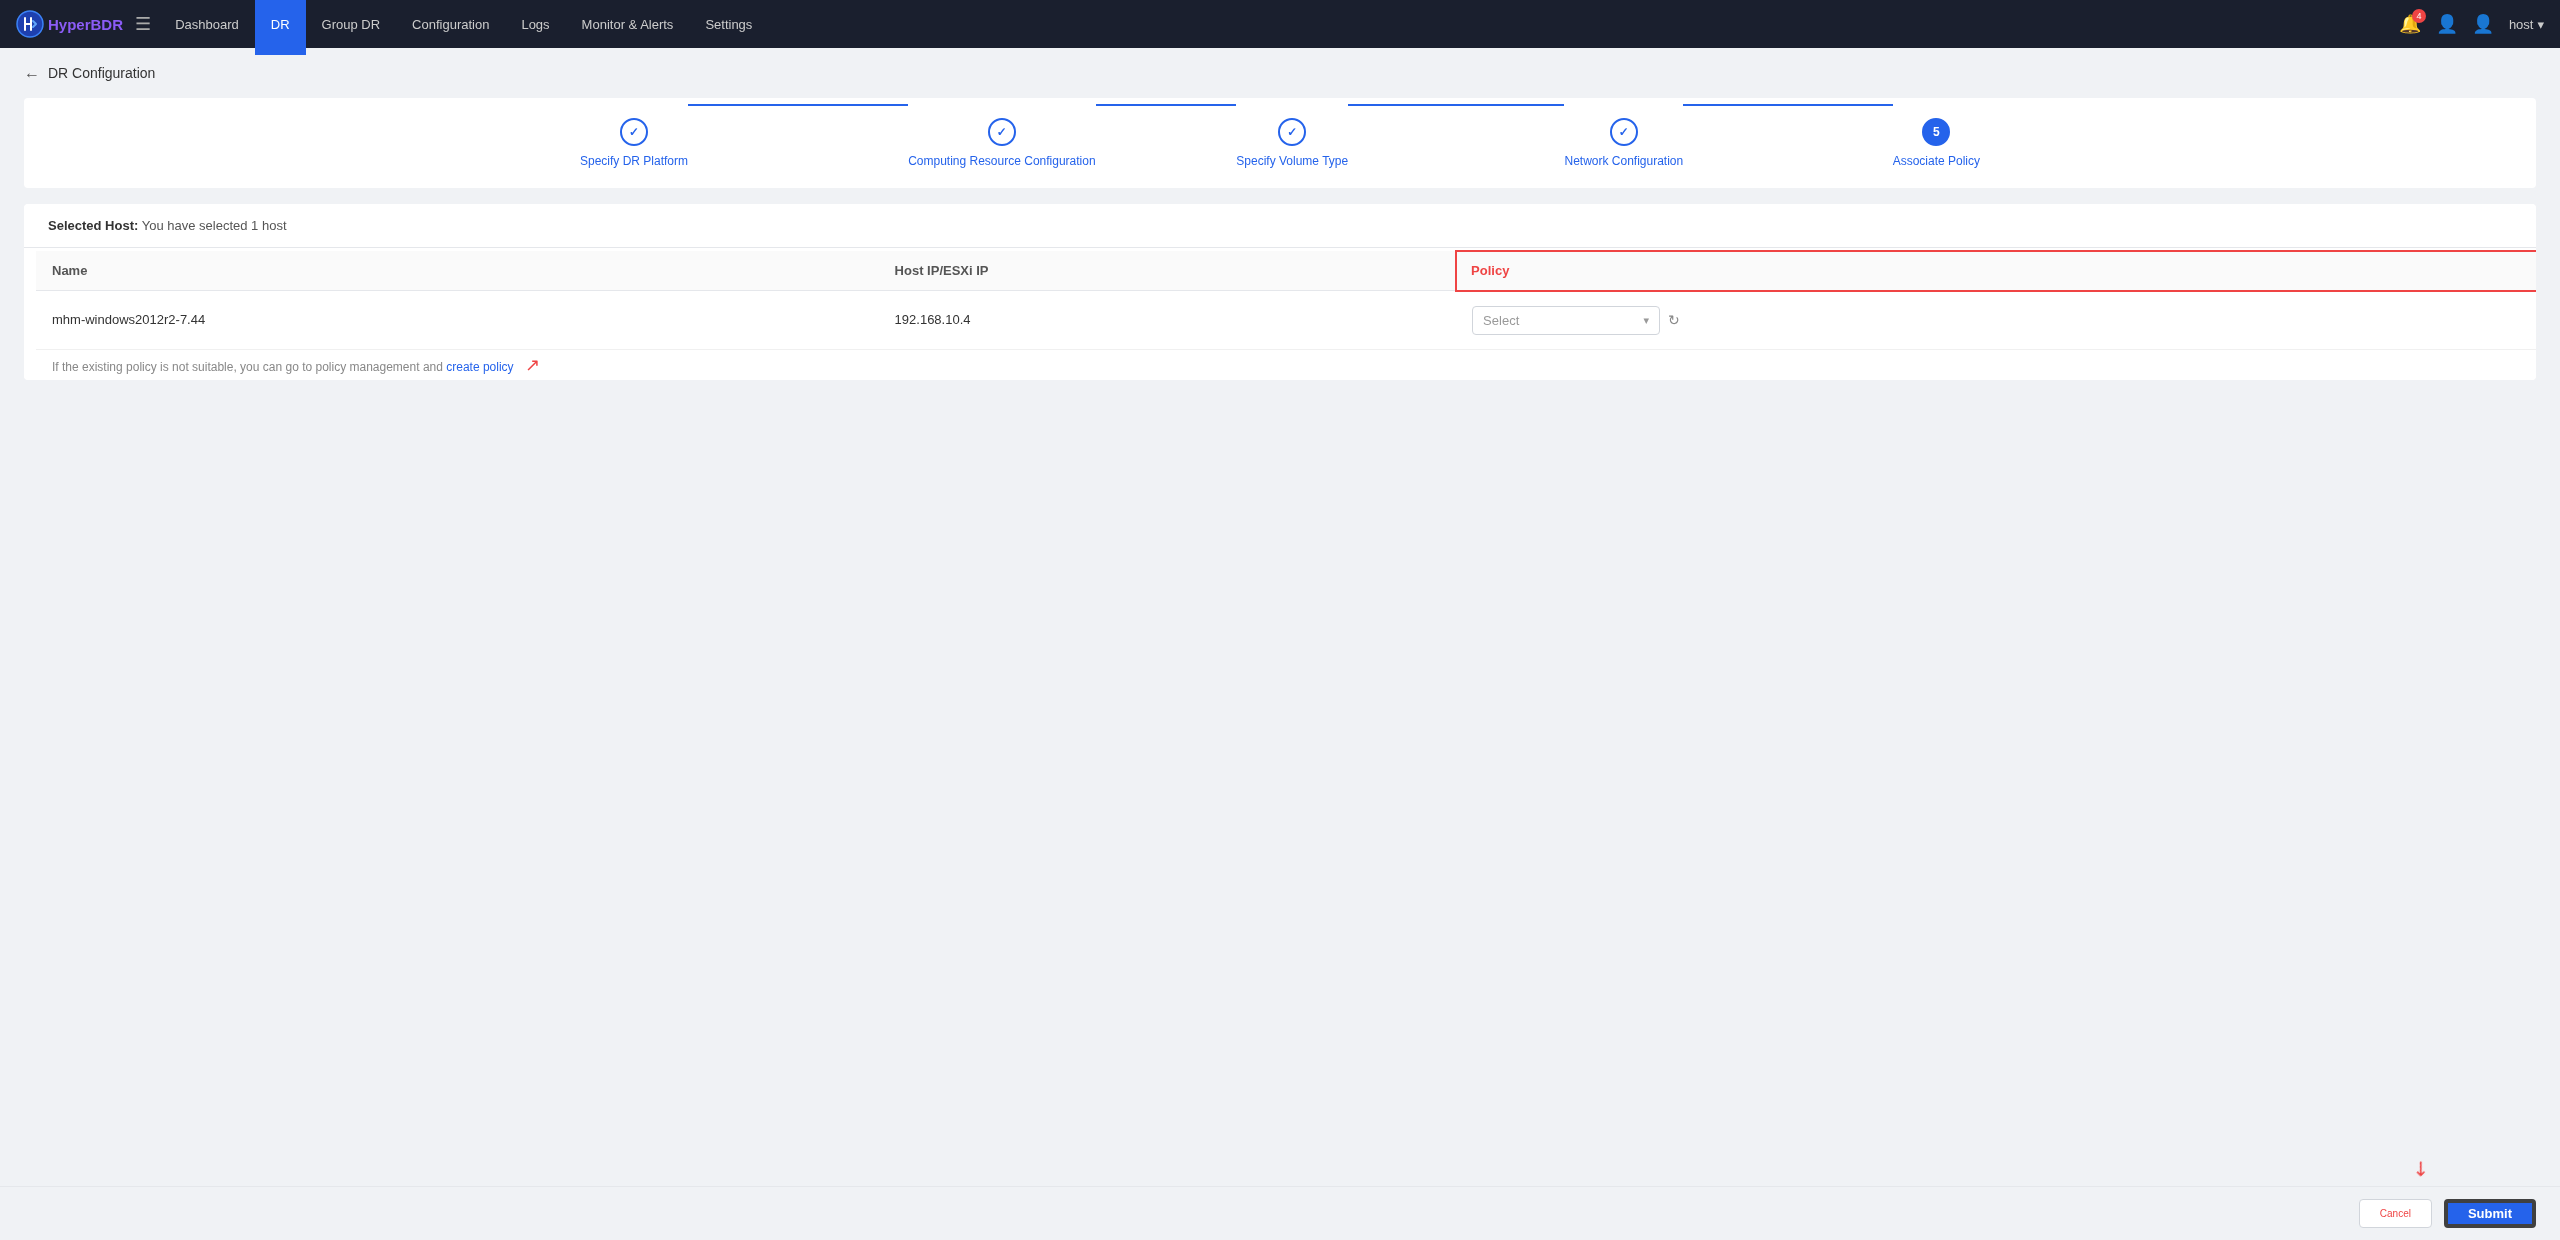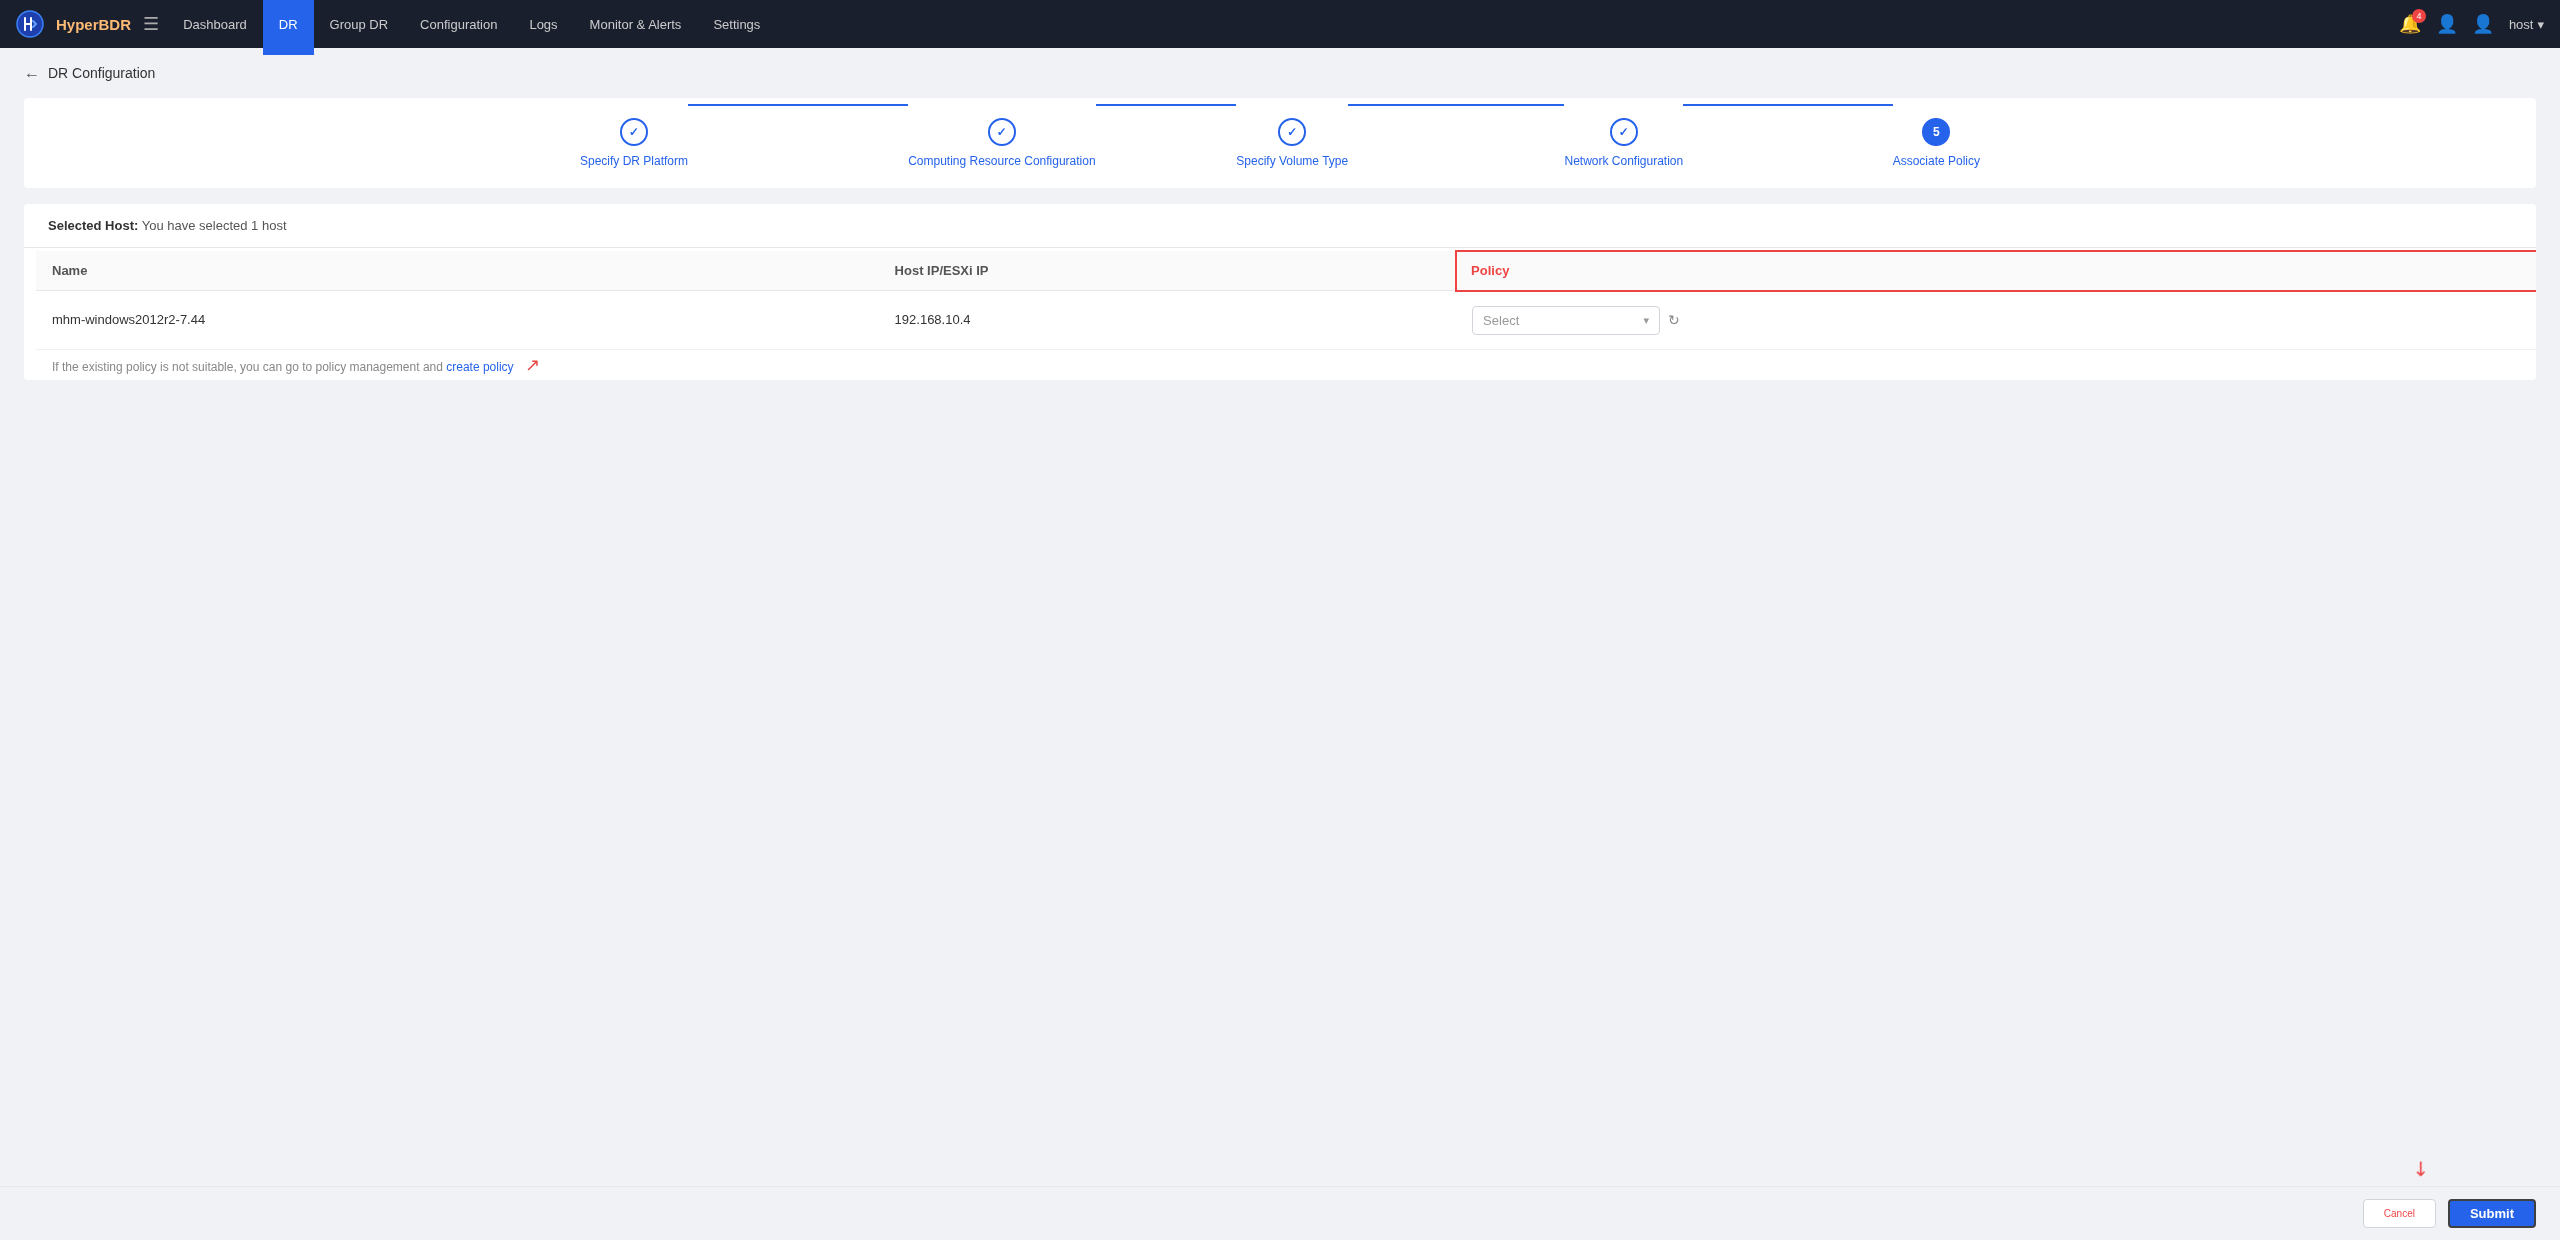--- a/index.html
+++ b/index.html
@@ -10,22 +10,22 @@
       background: #1a1f2e;
       display: flex;
       align-items: center;
       height: 48px;
       padding: 0 16px;
       gap: 0;
     }
     .topnav-brand {
       display: flex;
       align-items: center;
-      gap: 12px;
-      color: #fdba74;
+      gap: 4px;
+      color: #8b5cf6;
       font-weight: 700;
       font-size: 15px;
       margin-right: 12px;
     }
     .brand-icon {
       width: 28px;
       height: 28px;
     }
     .topnav-menu-icon {
       color: #aaa;
@@ -279,21 +279,21 @@
       padding: 8px 20px;
       border: 1px solid #d1d5db;
       background: #fff;
       border-radius: 4px;
       color: #ef4444;
       cursor: pointer;
       font-size: 10px;
     }
     .btn-submit {
       padding: 2px 20px;
-      border: 2px solid #404040;
+      border: 4px solid #404040;
       background: #2563eb;
       border-radius: 4px;
       color: #fff;
       cursor: pointer;
       font-size: 13px;
       font-weight: 600;
     }
   </style>
 </head>
 <body>

